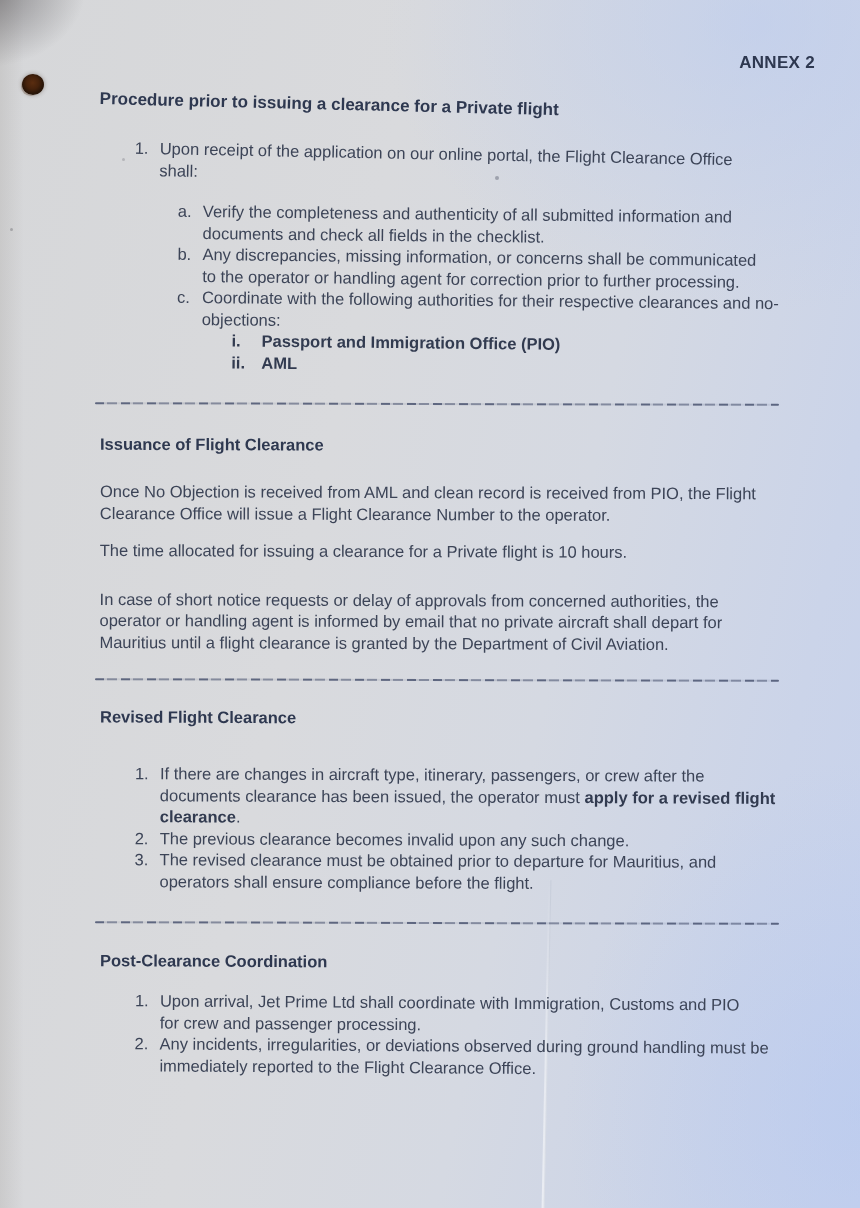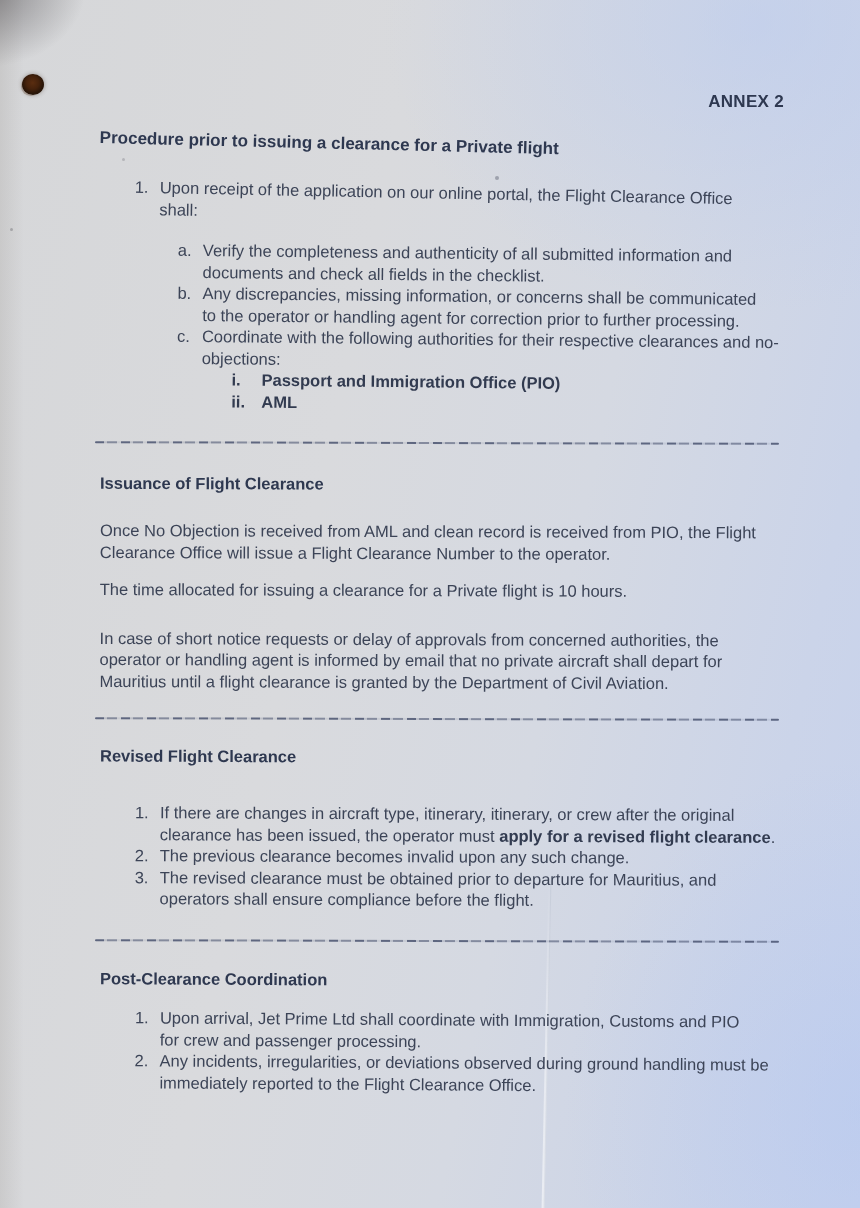--- a/index.html
+++ b/index.html
@@ -15,24 +15,23 @@
     background:
       radial-gradient(140px 110px at -15px -12px, rgba(78,75,78,0.60), rgba(78,75,78,0) 72%),
       linear-gradient(90deg, rgba(150,144,138,0.20) 0px, rgba(150,144,138,0) 24px),
       radial-gradient(520px 400px at 88% 2%, rgba(186,203,240,0.55), rgba(186,203,240,0) 72%),
       radial-gradient(420px 500px at 100% 92%, rgba(178,198,240,0.45), rgba(178,198,240,0) 70%),
       linear-gradient(102deg, #d6d7d9 0%, #d9dadd 38%, #d5d9e2 62%, #cbd4e9 85%, #c7d2ed 100%);
   }
 
   .content {
     position: relative;
-    padding: 52px 76px 0 100px;
+    padding: 52px 45px 0 100px;
     font-size: 16.5px;
     line-height: 21.5px;
-    margin-top: 39px;
   }
 
   .annex {
     text-align: right;
     font-weight: bold;
     font-size: 17px;
     color: #2e3850;
     letter-spacing: 0.3px;
   }
 
@@ -192,21 +191,21 @@
       <p class="para-3">In case of short notice requests or delay of approvals from concerned authorities, the operator or handling agent is informed by email that no private aircraft shall depart for Mauritius until a flight clearance is granted by the Department of Civil Aviation.</p>
     </div>
 
     <div class="divider divider-2"></div>
 
     <div class="section-heading h-revised">Revised Flight Clearance</div>
 
     <div class="revised-list">
       <div class="row">
         <span class="marker">1.</span>
-        <span class="w620"><span>If there are changes in aircraft type, itinerary, itinerary, or crew after the original clearance has been issued, the operator must </span><span class="bold-inline">apply for a revised flight clearance</span><span>.</span></span>
+        <span class="w620"><span>If there are changes in aircraft type, itinerary, passengers, or crew after the documents clearance has been issued, the operator must </span><span class="bold-inline">apply for a revised flight clearance</span><span>.</span></span>
       </div>
       <div class="row">
         <span class="marker">2.</span>
         <span class="w620">The previous clearance becomes invalid upon any such change.</span>
       </div>
       <div class="row">
         <span class="marker">3.</span>
         <span class="w600">The revised clearance must be obtained prior to departure for Mauritius, and operators shall ensure compliance before the flight.</span>
       </div>
     </div>

